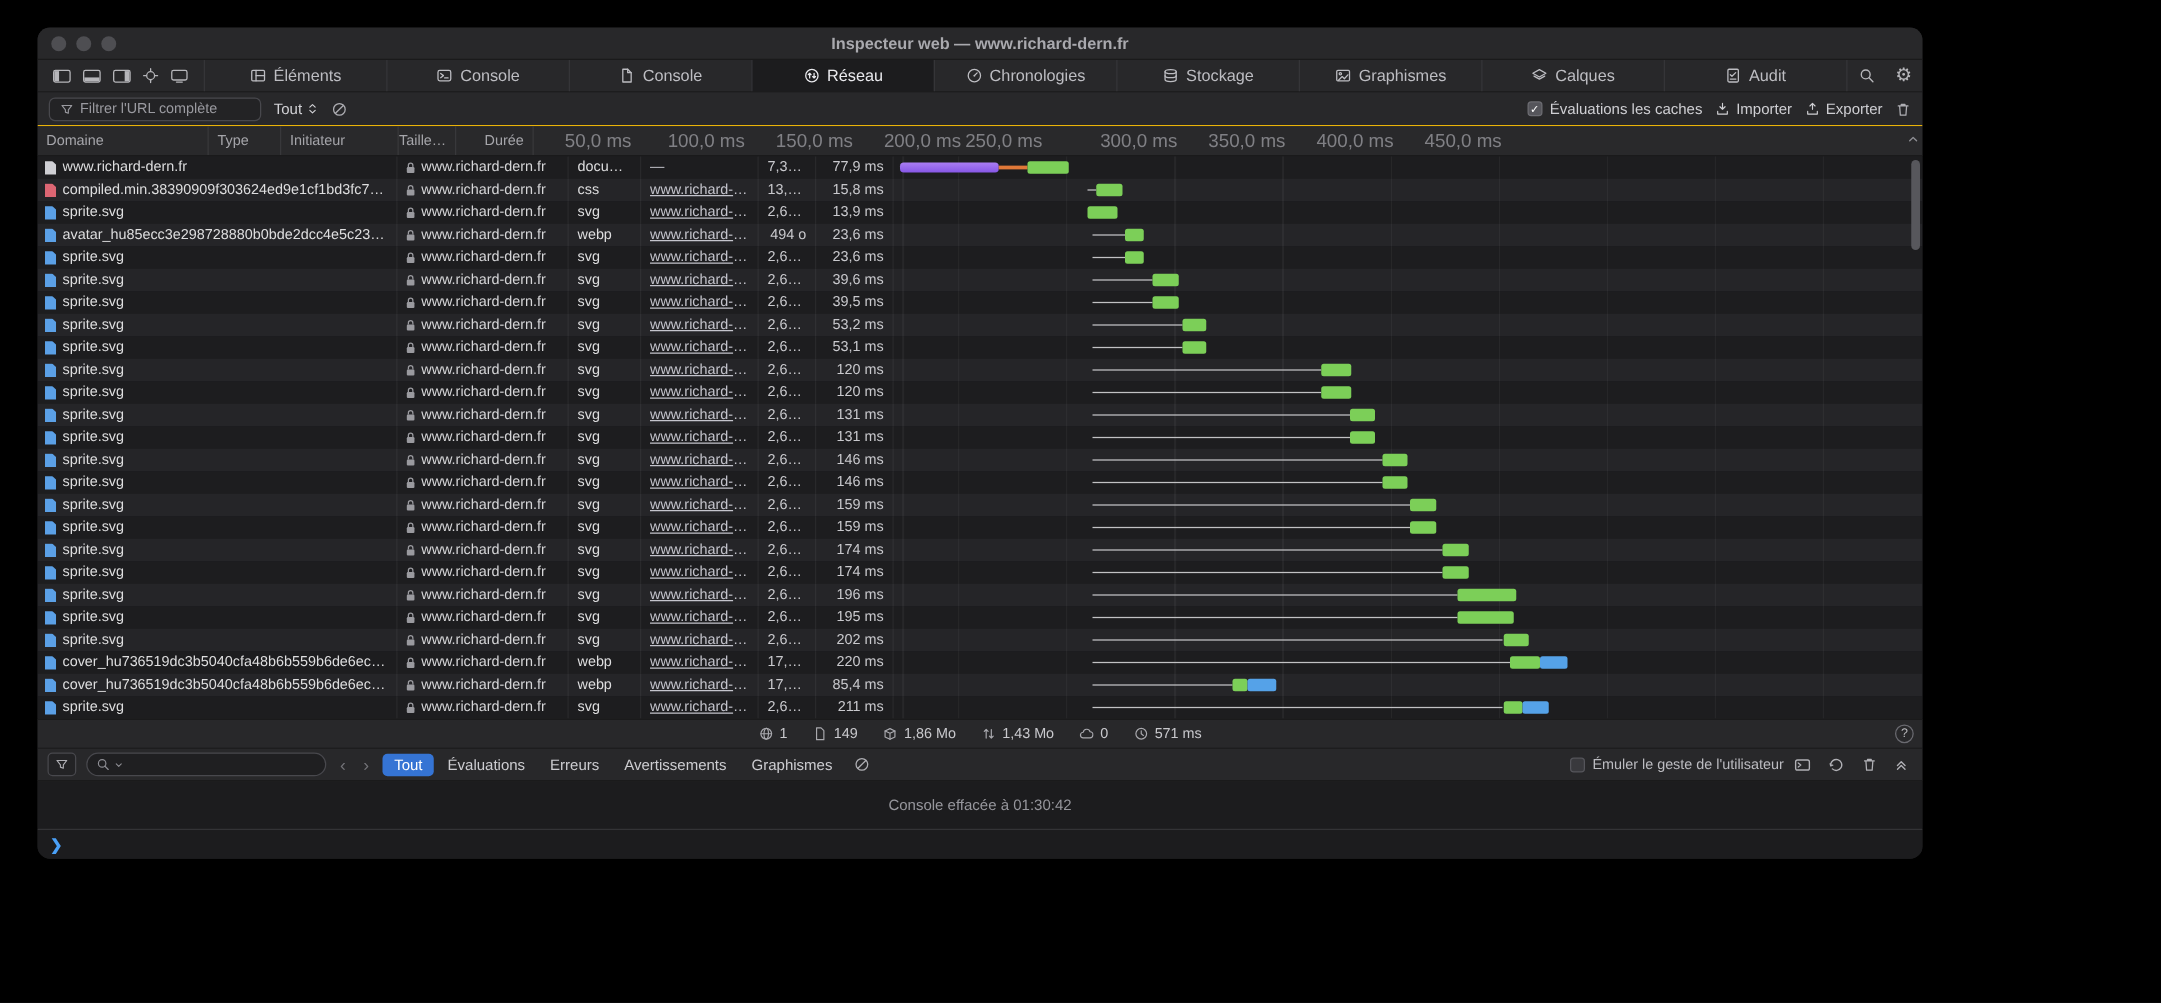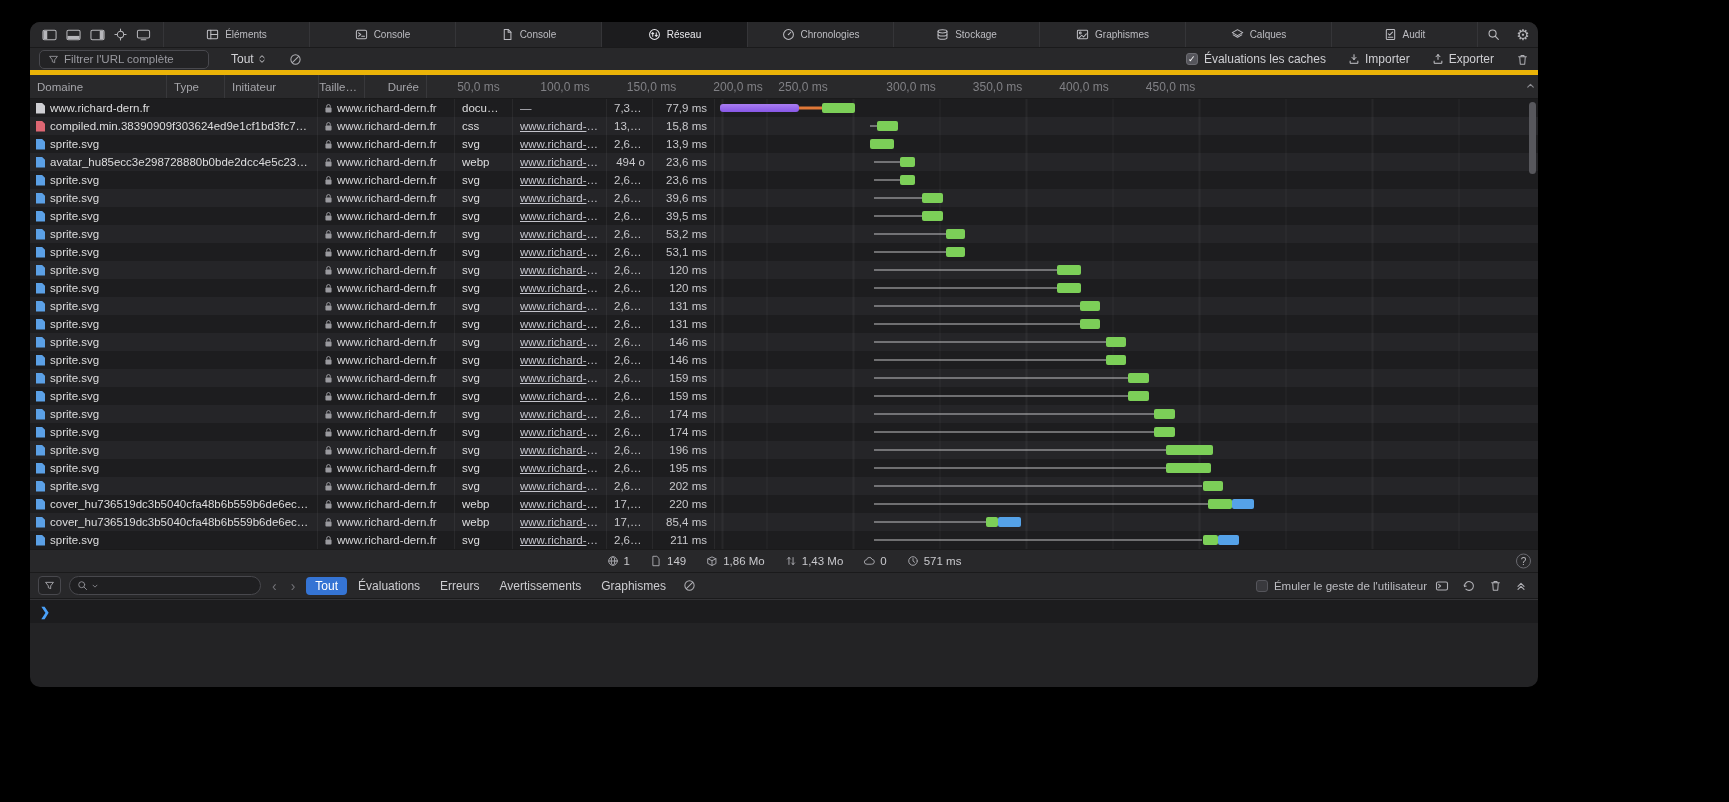--- a/index.html
+++ b/index.html
@@ -7,45 +7,45 @@
 .window{position:absolute;left:30px;top:22px;width:1508px;height:665px;background:#232325;border-radius:10px;overflow:hidden;box-shadow:0 25px 70px rgba(0,0,0,.7);display:flex;flex-direction:column}
 
 .titlebar{height:26px;flex:none;background:#28282a;border-bottom:1px solid #1a1a1b;position:relative;display:flex;align-items:center;justify-content:center}
 .traffic{position:absolute;left:11px;top:0;height:100%;display:flex;align-items:center;gap:8px}
 .tl{width:12px;height:12px;border-radius:50%;background:#4e4e52}
 .win-title{font-size:13px;color:#a9a9ae;font-weight:600}
 
 .main-toolbar{height:26px;flex:none;background:#28282a;border-bottom:1px solid #1a1a1b;display:flex;align-items:stretch}
 .panel-controls{display:flex;align-items:center;gap:9px;padding:0 12px;color:#b6b6ba}
 .insp-tabs{flex:1;display:flex;align-items:stretch}
-.insp-tab{flex:1;display:flex;align-items:center;justify-content:center;gap:6px;border-left:1px solid #353538;color:#bdbdc2;font-size:10px;min-width:0}
+.insp-tab{flex:1;display:flex;align-items:center;justify-content:center;gap:6px;border-left:1px solid #353538;color:#bdbdc2;font-size:13px;min-width:0}
 .insp-tab.active{background:#1c1c1e;color:#e9e9ed}
 .toolbar-right{display:flex;align-items:stretch;border-left:1px solid #353538}
 .tb-iconbtn{width:30px;display:flex;align-items:center;justify-content:center;color:#b6b6ba}
 .gear-glyph{font-size:15px;line-height:1}
 
-.filter-bar{height:27px;flex:none;background:#28282a;border-bottom:5px solid #eab308;display:flex;align-items:center;padding:0 9px;gap:22px}
+.filter-bar{height:27px;flex:none;background:#28282a;border-bottom:1px solid #eab308;display:flex;align-items:center;padding:0 9px;gap:10px}
 .filter-field{display:flex;align-items:center;gap:5px;border:1px solid #48484d;border-radius:5px;height:19px;padding:0 8px;width:170px;color:#9a9aa0;background:#232325}
 .filter-field .ph{font-size:11.5px;color:#9a9aa0;white-space:nowrap}
 .scope-select{display:flex;align-items:center;gap:3px;color:#d2d2d6;font-size:12px}
 .icon-gray{color:#aeaeb3;display:flex;align-items:center}
 .fb-spacer{flex:1}
 .check-row{display:flex;align-items:center;gap:6px;color:#cfcfd3;font-size:12px}
 .checkbox{width:12px;height:12px;border-radius:3px;display:inline-flex;align-items:center;justify-content:center;font-size:9px;color:#fff;flex:none}
 .checkbox.checked{background:#55555b;border:1px solid #6c6c72}
 .checkbox.checked::after{content:"✓"}
 .checkbox.unchecked{background:#39393d;border:1px solid #55555b}
 .fb-btn{display:flex;align-items:center;gap:5px;color:#cfcfd3;font-size:12px}
 
 .net-header{height:24px;flex:none;background:#29292b;border-bottom:1px solid #1a1a1b;display:flex;align-items:stretch;font-size:11.5px;color:#a5a5aa;position:relative}
 .hcell{display:flex;align-items:center;padding:0 7px;border-right:1px solid #38383b;white-space:nowrap;overflow:hidden}
 .h-name{width:288px}.h-domain{width:137px}.h-type{width:58px}.h-init{width:94px}
 .h-size{width:46px;justify-content:flex-end}.h-dur{width:62px;justify-content:flex-end}
 .h-wf{flex:1;border-right:none;position:relative;overflow:hidden}
-.tick-label{position:absolute;top:50%;transform:translate(-50%,-50%);font-size:12px;color:#808085;white-space:nowrap}
+.tick-label{position:absolute;top:50%;transform:translate(-50%,-50%);font-size:15px;color:#808085;white-space:nowrap}
 .header-chevron{position:absolute;right:2px;top:50%;transform:translateY(-50%);color:#8d8d92}
 .net-body{flex:none;height:450px;position:relative;background:#1d1d1f;overflow:hidden}
 .net-row{display:flex;height:18px;align-items:stretch;font-size:11.5px;color:#dededf}
 .net-row.even{background:#252528}
 .net-row.odd{background:#1d1d1f}
 .cell{white-space:nowrap;overflow:hidden;text-overflow:ellipsis;line-height:18px;border-right:1px solid rgba(255,255,255,.055)}
 .c-name{width:288px;display:flex;align-items:center;gap:5px;padding:0 6px}
 .name-text{overflow:hidden;text-overflow:ellipsis}
 .file-icon{flex:none;width:9px;height:11px;clip-path:polygon(0 0,62% 0,100% 30%,100% 100%,0 100%)}
 .ft-document{background:#cfcfd3}.ft-css{background:#dd6673}.ft-svg{background:#5ba0e6}.ft-webp{background:#5ba0e6}
@@ -83,20 +83,28 @@
 .console-msg{flex:1;background:#1c1c1e;display:flex;align-items:center;justify-content:center}
 .console-msg span{font-size:12px;color:#97979d}
 .console-prompt{height:24px;flex:none;background:#1c1c1e;border-top:1px solid #333336;display:flex;align-items:center;padding:0 10px}
 .prompt-char{color:#4aa0f8;font-size:12px;font-weight:700}
 </style>
 </head>
 <body>
 
 <div class="window">
 
+  <div class="titlebar">
+    <div class="traffic">
+      <span class="tl"></span>
+      <span class="tl"></span>
+      <span class="tl"></span>
+    </div>
+    <div class="win-title">Inspecteur web — www.richard-dern.fr</div>
+  </div>
 
   <div class="main-toolbar">
     <div class="panel-controls">
       <svg viewBox="0 0 16 12" width="15" height="12" fill="none" stroke="currentColor" stroke-width="1.1">
           <rect x="1" y="1" width="14" height="10" rx="1.5"></rect>
           <rect x="1.6" y="1.6" width="4" height="8.8" fill="currentColor" stroke="none"></rect>
         </svg>
       <svg viewBox="0 0 16 12" width="15" height="12" fill="none" stroke="currentColor" stroke-width="1.1">
           <rect x="1" y="1" width="14" height="10" rx="1.5"></rect>
           <rect x="1.6" y="7" width="12.8" height="3.4" fill="currentColor" stroke="none"></rect>
@@ -898,18 +906,21 @@
       <svg viewBox="0 0 14 14" width="13" height="13" fill="none" stroke="currentColor" stroke-width="1.1" stroke-linecap="round" stroke-linejoin="round">
           <path d="M2.8 4h8.4M5.4 4V2.8h3.2V4M4 4l.6 8h4.8L10 4"></path>
         </svg>
       <svg viewBox="0 0 14 14" width="12" height="12" fill="none" stroke="currentColor" stroke-width="1.3" stroke-linecap="round" stroke-linejoin="round">
           <polyline points="3.5,7.5 7,4 10.5,7.5"></polyline>
           <polyline points="3.5,11 7,7.5 10.5,11"></polyline>
         </svg>
     </div>
   </div>
 
+  <div class="console-msg">
+    <span>Console effacée à 01:30:42</span>
+  </div>
 
   <div class="console-prompt">
     <span class="prompt-char">❯</span>
   </div>
 
 </div>
 
 </body></html>

